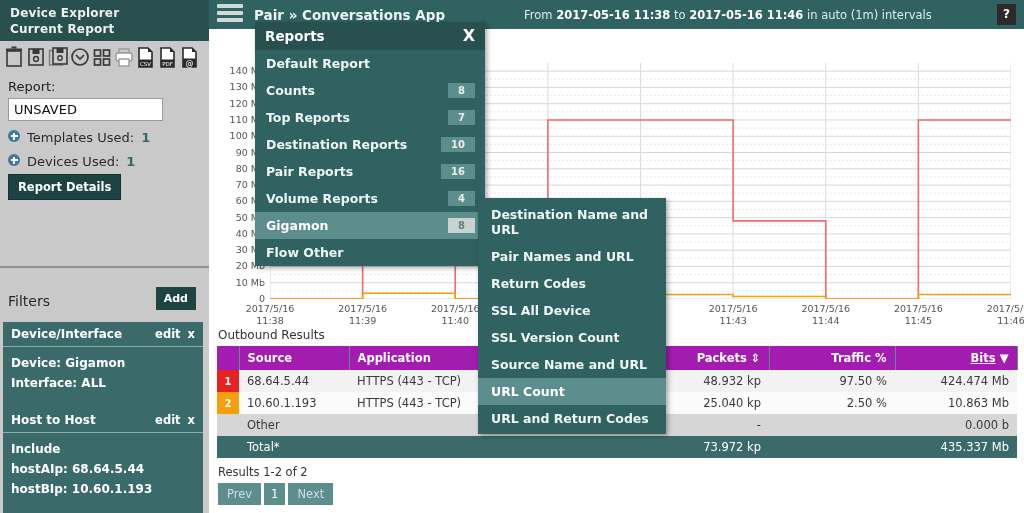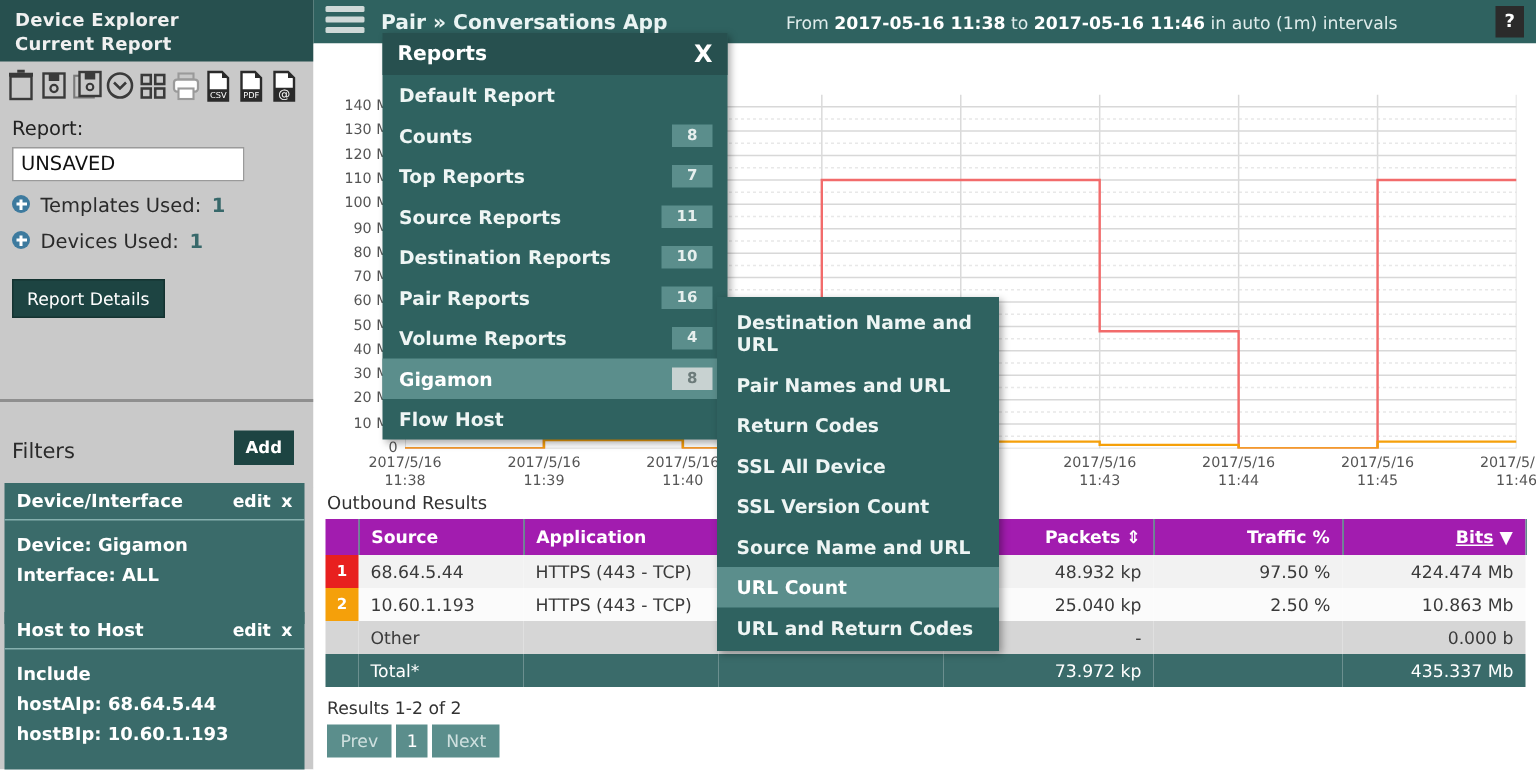--- a/index.html
+++ b/index.html
@@ -34,21 +34,21 @@
     font-family:inherit;
   }
   .sb-row { display:flex; align-items:flex-start; gap:7px; padding:9px 0 0 8px; font-size:13px; color:#2a2a2a; }
   .sb-row .num { color:#37686a; font-weight:bold; }
   .plusico { width:12px; height:12px; border-radius:50%; background:#3d7a9e; position:relative; flex:none;}
   .plusico:before,.plusico:after{content:"";position:absolute;background:#fff;}
   .plusico:before{left:2.5px;top:5px;width:7px;height:2px;}
   .plusico:after{left:5px;top:2.5px;width:2px;height:7px;}
   .btn-dark {
     display:inline-block; background:#1d4442; color:#fff; border:1px solid #143230;
-    font-size:11.5px; font-weight:normal; padding:5px 9px; margin:17px 0 0 8px;
+    font-size:11.5px; font-weight:bold; padding:5px 9px; margin:5px 0 0 8px;
     cursor:pointer; font-family:inherit;
   }
   .sb-divider { position:absolute; left:0; top:266px; width:209px; height:2px; background:#8f8f8f; }
   .filters-bar { position:absolute; top:290px; left:0; width:209px; height:28px; }
   .filters-title { position:absolute; left:8px; top:3px; font-size:14px; color:#2a2a2a; }
   .add-btn {
     position:absolute; right:13px; top:-3px; background:#1d4442; color:#fff;
     font-size:11px; font-weight:bold; padding:5px 8px; cursor:pointer; border:none; font-family:inherit;
   }
   .filter-card {
@@ -423,41 +423,37 @@
         </div>
         <div class="mi">
           <span class="lbl">Counts</span>
           <span class="badge">8</span>
         </div>
         <div class="mi">
           <span class="lbl">Top Reports</span>
           <span class="badge">7</span>
         </div>
         <div class="mi">
-          <span class="lbl">Source Reports</span>
-          <span class="badge">11</span>
-        </div>
-        <div class="mi">
           <span class="lbl">Destination Reports</span>
           <span class="badge">10</span>
         </div>
         <div class="mi">
           <span class="lbl">Pair Reports</span>
           <span class="badge">16</span>
         </div>
         <div class="mi">
           <span class="lbl">Volume Reports</span>
           <span class="badge">4</span>
         </div>
         <div class="mi sel">
           <span class="lbl">Gigamon</span>
           <span class="badge">8</span>
         </div>
         <div class="mi">
-          <span class="lbl">Flow Host</span>
+          <span class="lbl">Flow Other</span>
         </div>
       </div>
   </div>
 
   <div class="menu" id="gigamon-submenu">
     <div id="gigamon-items">
         <div class="mi">
           <span class="lbl">Destination Name and URL</span>
         </div>
         <div class="mi">

